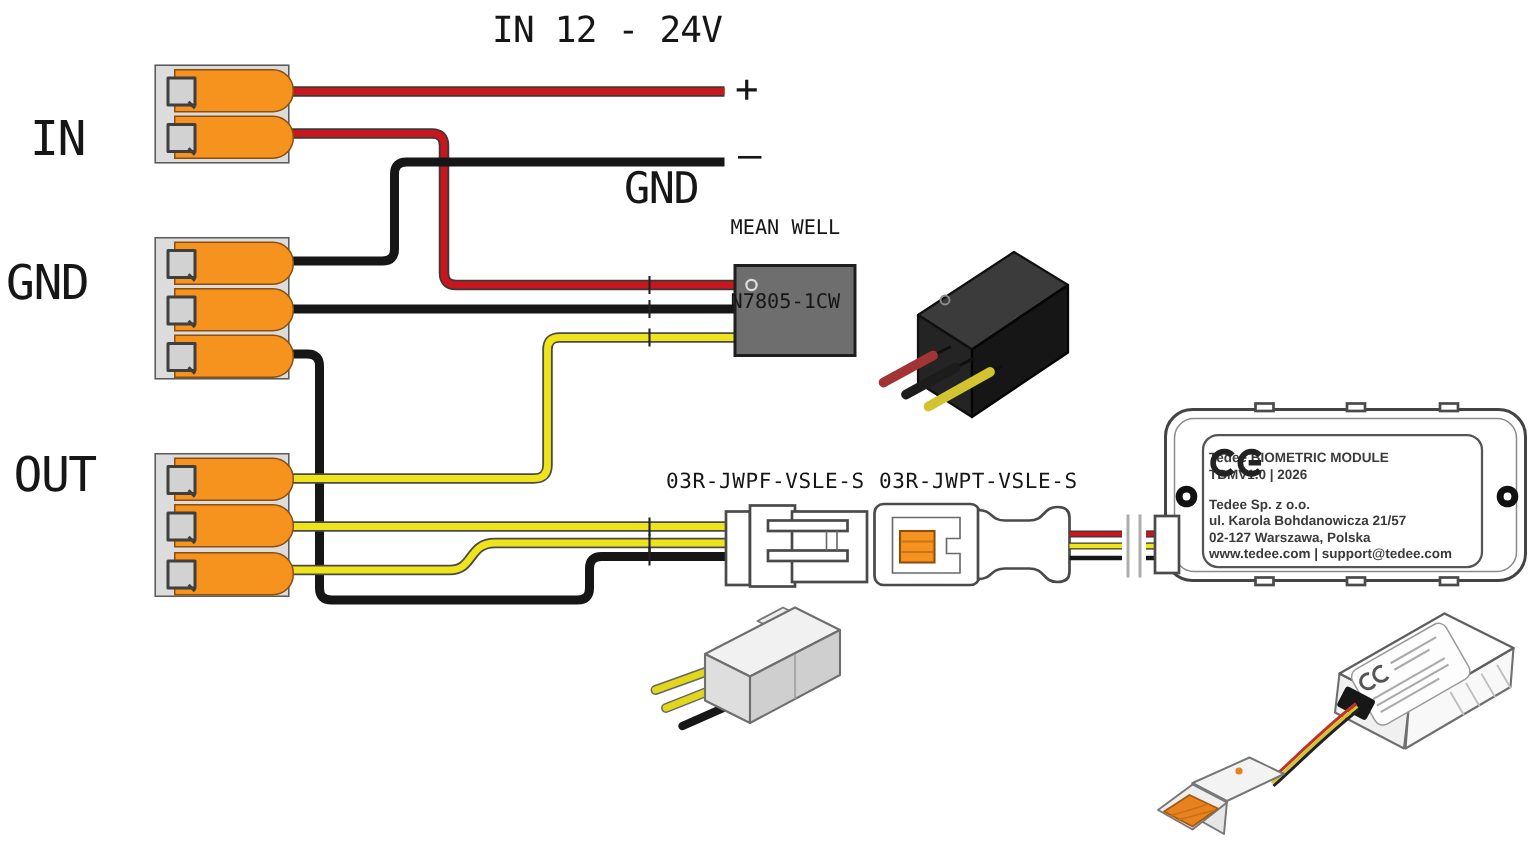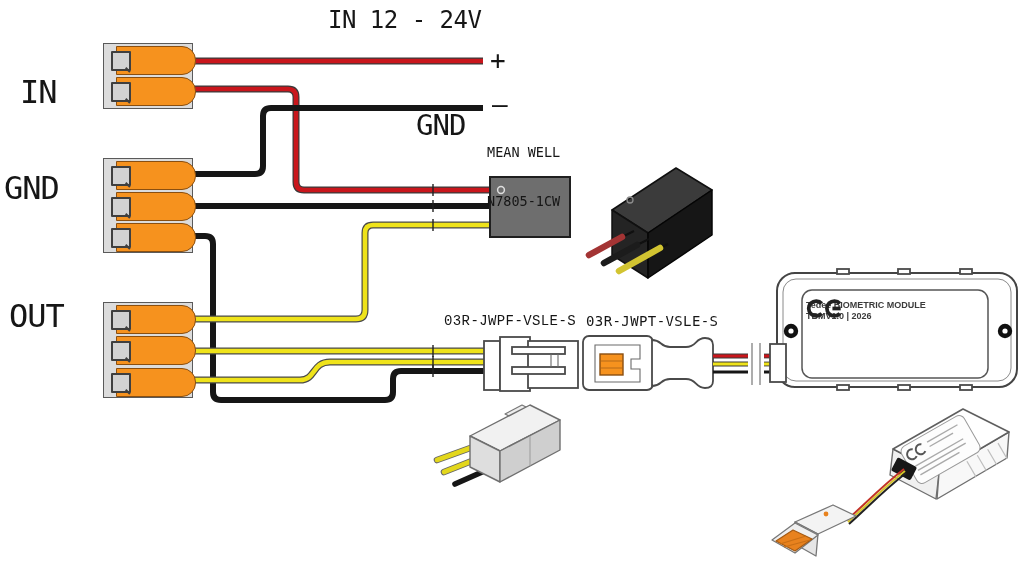--- a/index.html
+++ b/index.html
@@ -223,21 +223,21 @@
   <div class="lbl lbl-big" style="left:9px;top:300px;">OUT</div>
 
   <div class="lbl lbl-mid" style="left:328px;top:8px;">IN 12 - 24V</div>
   <div class="lbl lbl-mid" style="left:490px;top:47px;font-size:26px;">+</div>
   <div class="lbl lbl-mid" style="left:492px;top:91px;font-size:26px;">–</div>
   <div class="lbl" style="left:416px;top:111px;font-size:29px;letter-spacing:-1px;">GND</div>
 
   <div class="lbl lbl-sm" style="left:487px;top:146px;">MEAN WELL</div>
   <div class="lbl lbl-sm" style="left:487px;top:155px;margin-top:40px;">N7805-1CW</div>
 
-  <div class="lbl lbl-conn" style="left:444px;top:314px;font-family:Liberation Mono, monospace;">03R-JWPF-VSLE-S</div>
+  <div class="lbl lbl-conn" style="left:444px;top:314px;">03R-JWPF-VSLE-S</div>
   <div class="lbl lbl-conn" style="left:586px;top:314px;">03R-JWPT-VSLE-S</div>
 
   <div class="tblock" style="left:103px;top:43px;height:66px;">
     <div class="trow" style="top:2px;">
         <div class="lever"></div>
         <div class="tbtn"></div>
       </div>
     <div class="trow" style="top:33px;">
         <div class="lever"></div>
         <div class="tbtn"></div>
@@ -279,15 +279,21 @@
       <svg class="ce-svg" width="38" height="27" viewBox="0 0 92 44">
         <path d="M38,10 A18,18 0 1 0 38,34" fill="none" stroke="#222" stroke-width="9"></path>
         <path d="M82,10 A18,18 0 1 0 82,34" fill="none" stroke="#222" stroke-width="9"></path>
         <line x1="64" y1="22" x2="84" y2="22" stroke="#222" stroke-width="9"></line>
       </svg>
       <div class="tl-head-text">
         <div>Tedee BIOMETRIC MODULE</div>
         <div>TBMV1.0 | 2026</div>
       </div>
     </div>
+    <div class="tl-lines">
+      <div>Tedee Sp. z o.o.</div>
+      <div>ul. Karola Bohdanowicza 21/57</div>
+      <div>02-127 Warszawa, Polska</div>
+      <div>www.tedee.com | support@tedee.com</div>
+    </div>
   </div>
 
 </div>
 
 </body></html>

